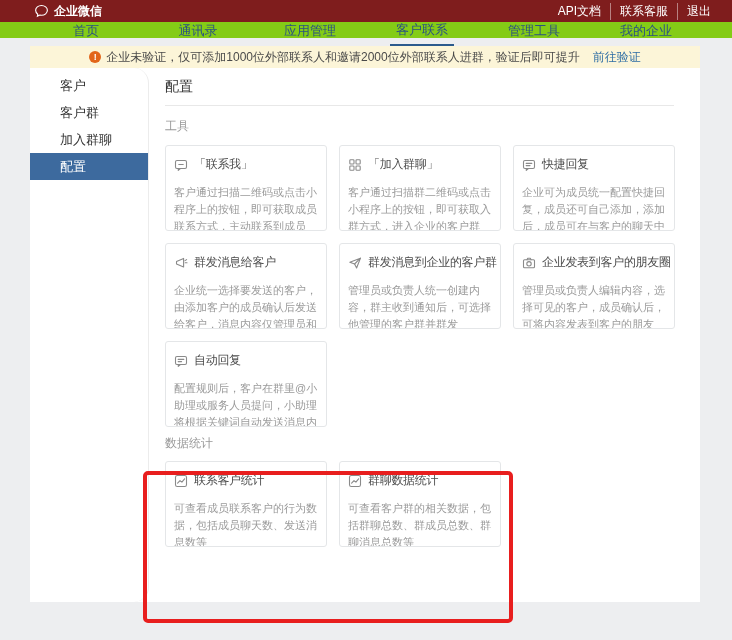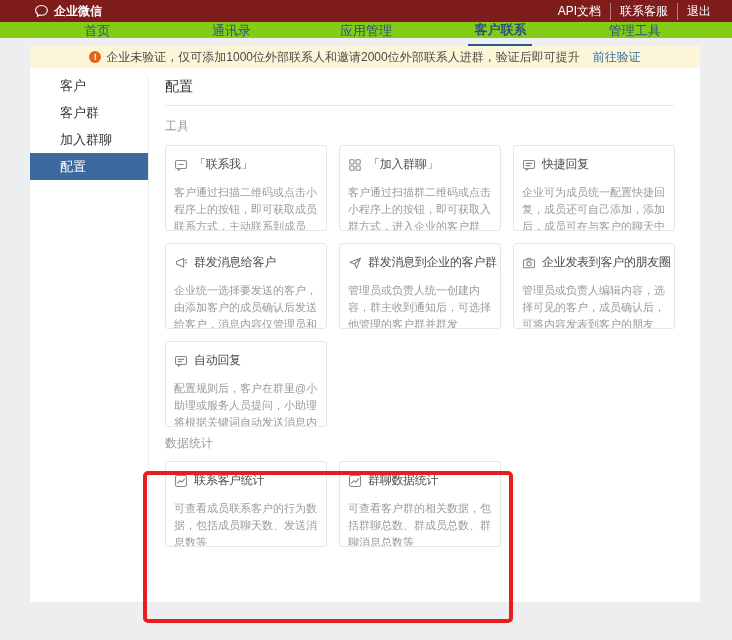--- a/index.html
+++ b/index.html
@@ -17,21 +17,21 @@
   .brand { display:flex; align-items:center; gap:5px; font-size:12px; font-weight:bold; }
   .brand svg { display:block; }
   .topbar-links { display:flex; align-items:center; font-size:12px; }
   .topbar-links a { color:#fff; text-decoration:none; padding:0 9px; position:relative; }
   .topbar-links a + a { border-left:1px solid rgba(255,255,255,.45); }
 
   
   .nav { height:16px; background:#84cc16; display:flex; align-items:stretch; padding:0 30px; }
   .tab { flex:1; display:flex; align-items:center; justify-content:center; cursor:pointer; }
   .tab-label { font-size:13px; color:#2b5380; padding:7px 6px 5px; }
-  .tab.active .tab-label { border-bottom:2px solid #2b5a8c; font-weight:bold; }
+  .tab.active .tab-label { border-bottom:2px solid #2b5a8c; font-weight:normal; }
 
   
   .content { margin:8px 30px 0; width:670px; }
   .notice { height:22px; background:#fcf5d8; display:flex; align-items:center;
     justify-content:center; font-size:12px; color:#4a4a4a; gap:5px; }
   .warn-dot { width:12px; height:12px; border-radius:50%; background:#e2661a; color:#fff;
     font-size:9px; font-weight:bold; line-height:12px; text-align:center; flex:0 0 auto; }
   .notice a { color:#2e6da4; text-decoration:none; margin-left:8px; }
 
   .body-row { display:flex; height:534px; background:#fff; }
@@ -93,20 +93,23 @@
       </div>
     <div class="tab">
         <span class="tab-label">应用管理</span>
       </div>
     <div class="tab active">
         <span class="tab-label">客户联系</span>
       </div>
     <div class="tab">
         <span class="tab-label">管理工具</span>
       </div>
+    <div class="tab">
+        <span class="tab-label">我的企业</span>
+      </div>
   </div>
 
   <div class="content">
 
     <div class="notice">
       <span class="warn-dot">!</span>
       <span>企业未验证，仅可添加1000位外部联系人和邀请2000位外部联系人进群，验证后即可提升</span>
       <a href="#">前往验证</a>
     </div>
 

